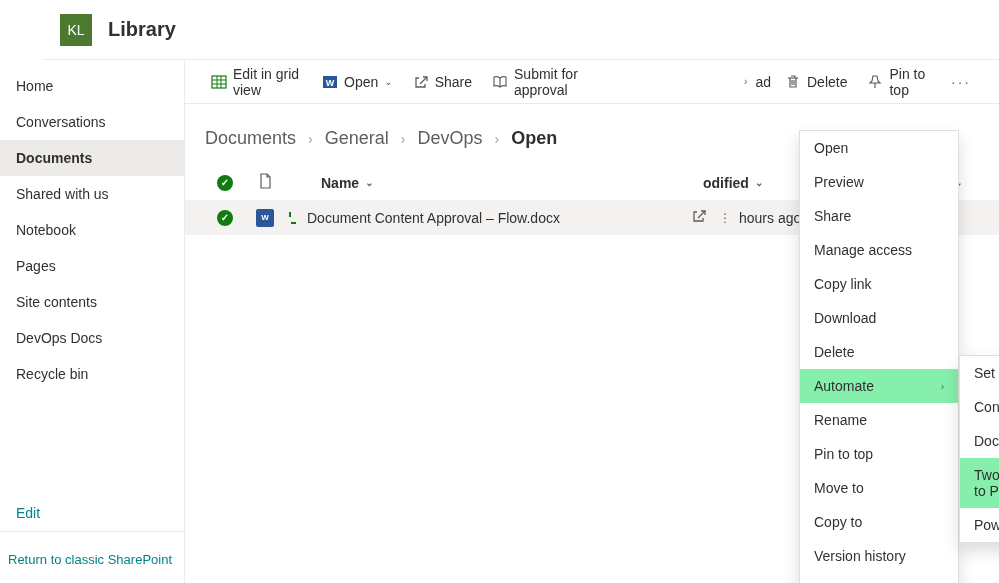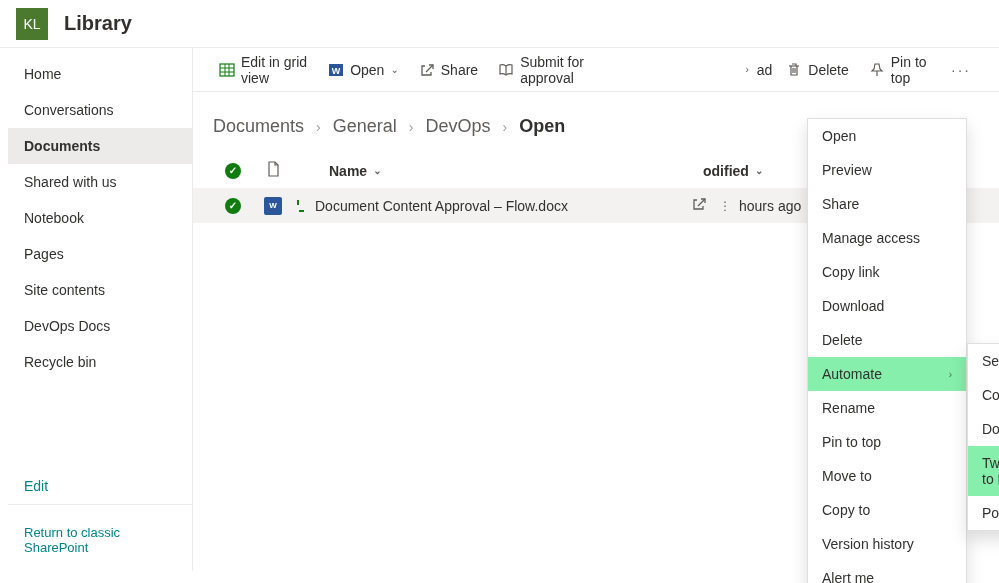--- a/index.html
+++ b/index.html
@@ -1,29 +1,29 @@
 <!DOCTYPE html>
 <html><head>
 <meta charset="utf-8">
 <style>
 * { margin: 0; padding: 0; box-sizing: border-box; font-family: "Segoe UI", -apple-system, sans-serif; }
 body { background: #fff; color: #323130; font-size: 14px; width: 999px; height: 583px; overflow: hidden; position: relative; }
 
-.header { height: 48px; display: flex; align-items: center; padding: 0 16px; border-bottom: 1px solid #edebe9; }
+.header { height: 60px; display: flex; align-items: center; padding: 0 16px; border-bottom: 1px solid #edebe9; margin-left: 44px; }
 .site-logo { width: 32px; height: 32px; background: #4b7a2f; color: #fff; display: flex; align-items: center; justify-content: center; font-size: 14px; font-weight: 400; }
 .site-title { font-size: 20px; font-weight: 700; margin-left: 16px; }
 
 .layout { display: flex; height: calc(100% - 60px); }
-.sidebar { width: 185px; border-right: 1px solid #edebe9; padding-top: 8px; display: flex; flex-direction: column; margin-left: 8px; }
+.sidebar { width: 185px; border-right: 1px solid #edebe9; padding-top: 8px; display: flex; flex-direction: column; }
 .nav-list { flex: 1; }
 .nav-item { padding: 10px 16px; cursor: pointer; color: #323130; }
 .nav-item.active { background: #edebe9; font-weight: 600; }
 .nav-edit { padding: 10px 16px; color: #038387; cursor: pointer; }
 .nav-bottom { border-top: 1px solid #edebe9; padding: 12px 0 8px; }
-.nav-classic { padding: 8px 16px; color: #038387; cursor: pointer; font-size: 13px; }
+.nav-classic { padding: 8px 8px; color: #038387; cursor: pointer; font-size: 13px; }
 
 .main { flex: 1; position: relative; }
 
 .toolbar { height: 44px; display: flex; align-items: center; padding: 0 20px; gap: 8px; border-bottom: 1px solid #edebe9; }
 .tb-btn { display: inline-flex; align-items: center; gap: 6px; padding: 4px 6px; cursor: pointer; color: #323130; font-size: 14px; }
 .tb-icon { width: 16px; height: 16px; display: inline-flex; align-items: center; justify-content: center; }
 .chev { font-size: 10px; color: #605e5c; }
 .toolbar-gap { width: 160px; }
 .ellipsis-btn { padding: 4px 8px; cursor: pointer; letter-spacing: 2px; color: #605e5c; }
 

